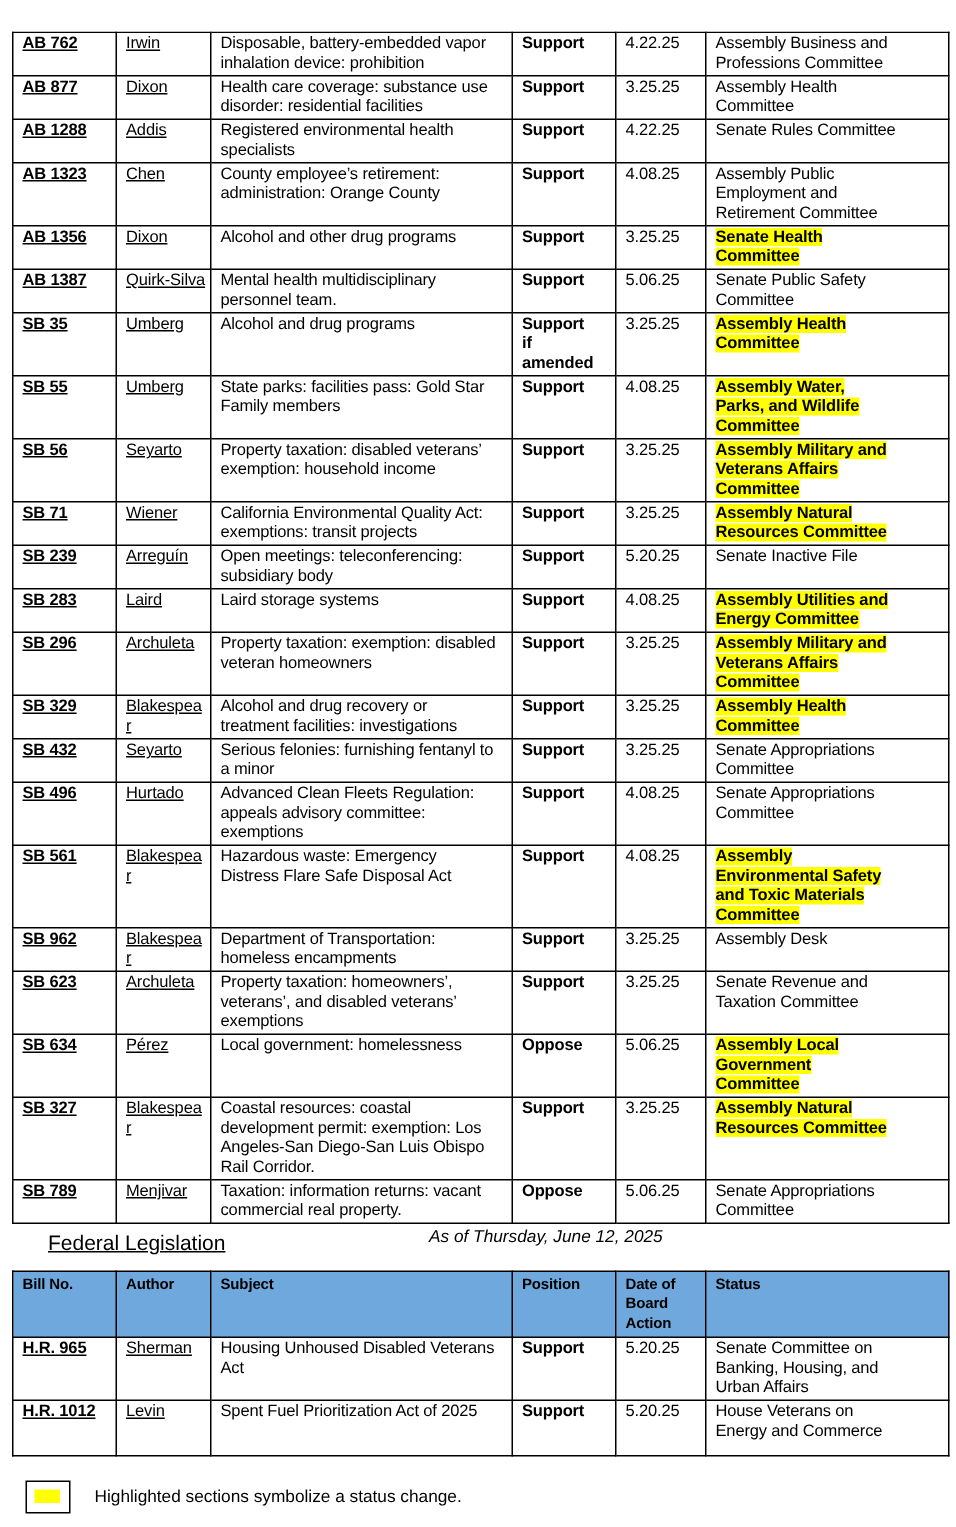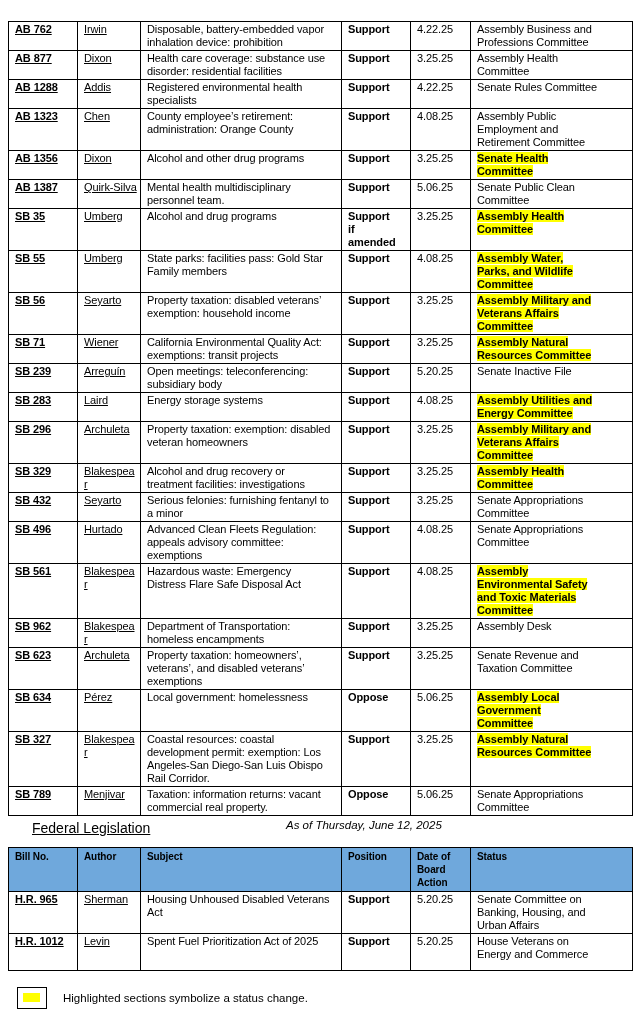--- a/index.html
+++ b/index.html
@@ -97,21 +97,21 @@
           <td class="position"><span>Support</span></td>
           <td class="date"><span>3.25.25</span></td>
           <td class="status"><span class="hl">Senate Health Committee</span></td>
         </tr>
         <tr>
           <td class="bill"><span class="doclink">AB 1387</span></td>
           <td class="author"><span class="doclink">Quirk-Silva</span></td>
           <td class="subject"><span>Mental health multidisciplinary personnel team.</span></td>
           <td class="position"><span>Support</span></td>
           <td class="date"><span>5.06.25</span></td>
-          <td class="status"><span>Senate Public Clean Committee</span></td>
+          <td class="status"><span>Senate Public Safety Committee</span></td>
         </tr>
         <tr>
           <td class="bill"><span class="doclink">SB 35</span></td>
           <td class="author"><span class="doclink">Umberg</span></td>
           <td class="subject"><span>Alcohol and drug programs</span></td>
           <td class="position"><span>Support if amended</span></td>
           <td class="date"><span>3.25.25</span></td>
           <td class="status"><span class="hl">Assembly Health Committee</span></td>
         </tr>
         <tr>
@@ -142,21 +142,21 @@
           <td class="bill"><span class="doclink">SB 239</span></td>
           <td class="author"><span class="doclink">Arreguín</span></td>
           <td class="subject"><span>Open meetings: teleconferencing: subsidiary body</span></td>
           <td class="position"><span>Support</span></td>
           <td class="date"><span>5.20.25</span></td>
           <td class="status"><span>Senate Inactive File</span></td>
         </tr>
         <tr>
           <td class="bill"><span class="doclink">SB 283</span></td>
           <td class="author"><span class="doclink">Laird</span></td>
-          <td class="subject"><span>Energy storage systems</span></td>
+          <td class="subject"><span>Laird storage systems</span></td>
           <td class="position"><span>Support</span></td>
           <td class="date"><span>4.08.25</span></td>
           <td class="status"><span class="hl">Assembly Utilities and Energy Committee</span></td>
         </tr>
         <tr>
           <td class="bill"><span class="doclink">SB 296</span></td>
           <td class="author"><span class="doclink">Archuleta</span></td>
           <td class="subject"><span>Property taxation: exemption: disabled veteran homeowners</span></td>
           <td class="position"><span>Support</span></td>
           <td class="date"><span>3.25.25</span></td>

